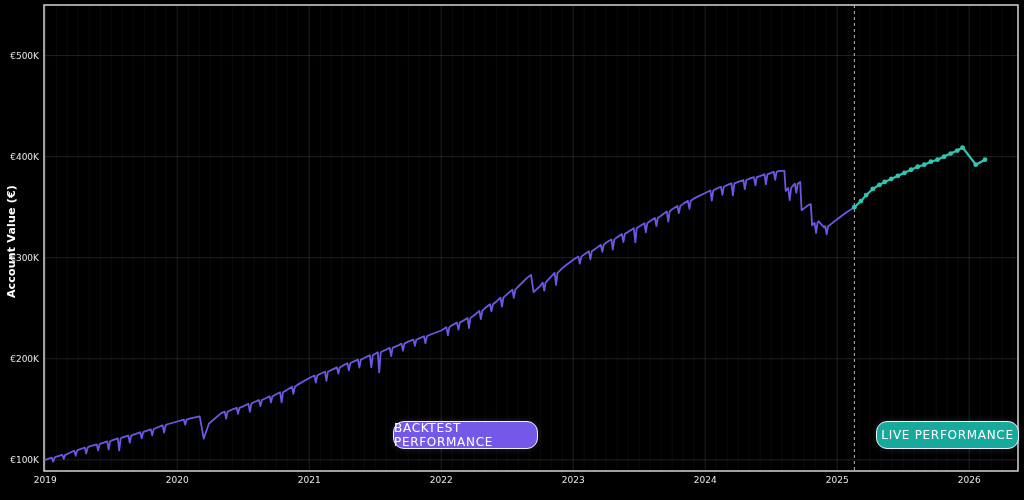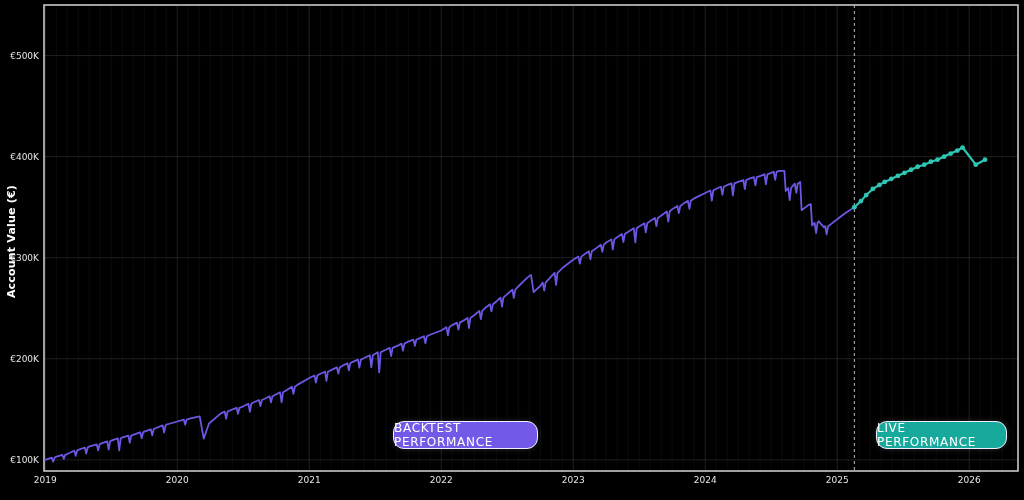--- a/index.html
+++ b/index.html
@@ -7,21 +7,21 @@
   #stage{position:relative;width:1024px;height:500px;background:#000;overflow:hidden;}
   #chart-svg{position:absolute;left:0;top:0;}
   .axis-title{position:absolute;color:#ffffff;font-weight:bold;font-size:11px;letter-spacing:.2px;}
   #x-title{left:44px;width:974px;top:482px;text-align:center;}
   #y-title-wrap{position:absolute;left:-66px;top:232px;width:150px;text-align:center;transform:rotate(-90deg);}
   .badge{position:absolute;height:28px;border:1.5px solid #eef0ff;border-radius:11px;
          display:flex;align-items:center;justify-content:center;
          color:#ffffff;font-weight:normal;font-size:12px;letter-spacing:.7px;
          box-shadow:0 0 6px rgba(255,255,255,.15);box-sizing:border-box;}
   #badge-backtest{left:393px;top:421px;width:145px;}
-  #badge-live{left:876px;top:421px;width:131px;}
+  #badge-live{left:876px;top:421px;width:143px;}
 </style>
 </head>
 <body>
 
 <div id="stage">
   <svg id="chart-svg" width="1024" height="500" viewBox="0 0 1024 500">
       <line x1="56.31797651308746" y1="5" x2="56.31797651308746" y2="471" stroke="#ffffff" stroke-opacity="0.045" stroke-width="1"></line>
       <line x1="67.31616982834412" y1="5" x2="67.31616982834412" y2="471" stroke="#ffffff" stroke-opacity="0.045" stroke-width="1"></line>
       <line x1="78.31436314360079" y1="5" x2="78.31436314360079" y2="471" stroke="#ffffff" stroke-opacity="0.045" stroke-width="1"></line>
       <line x1="89.31255645885744" y1="5" x2="89.31255645885744" y2="471" stroke="#ffffff" stroke-opacity="0.045" stroke-width="1"></line>

